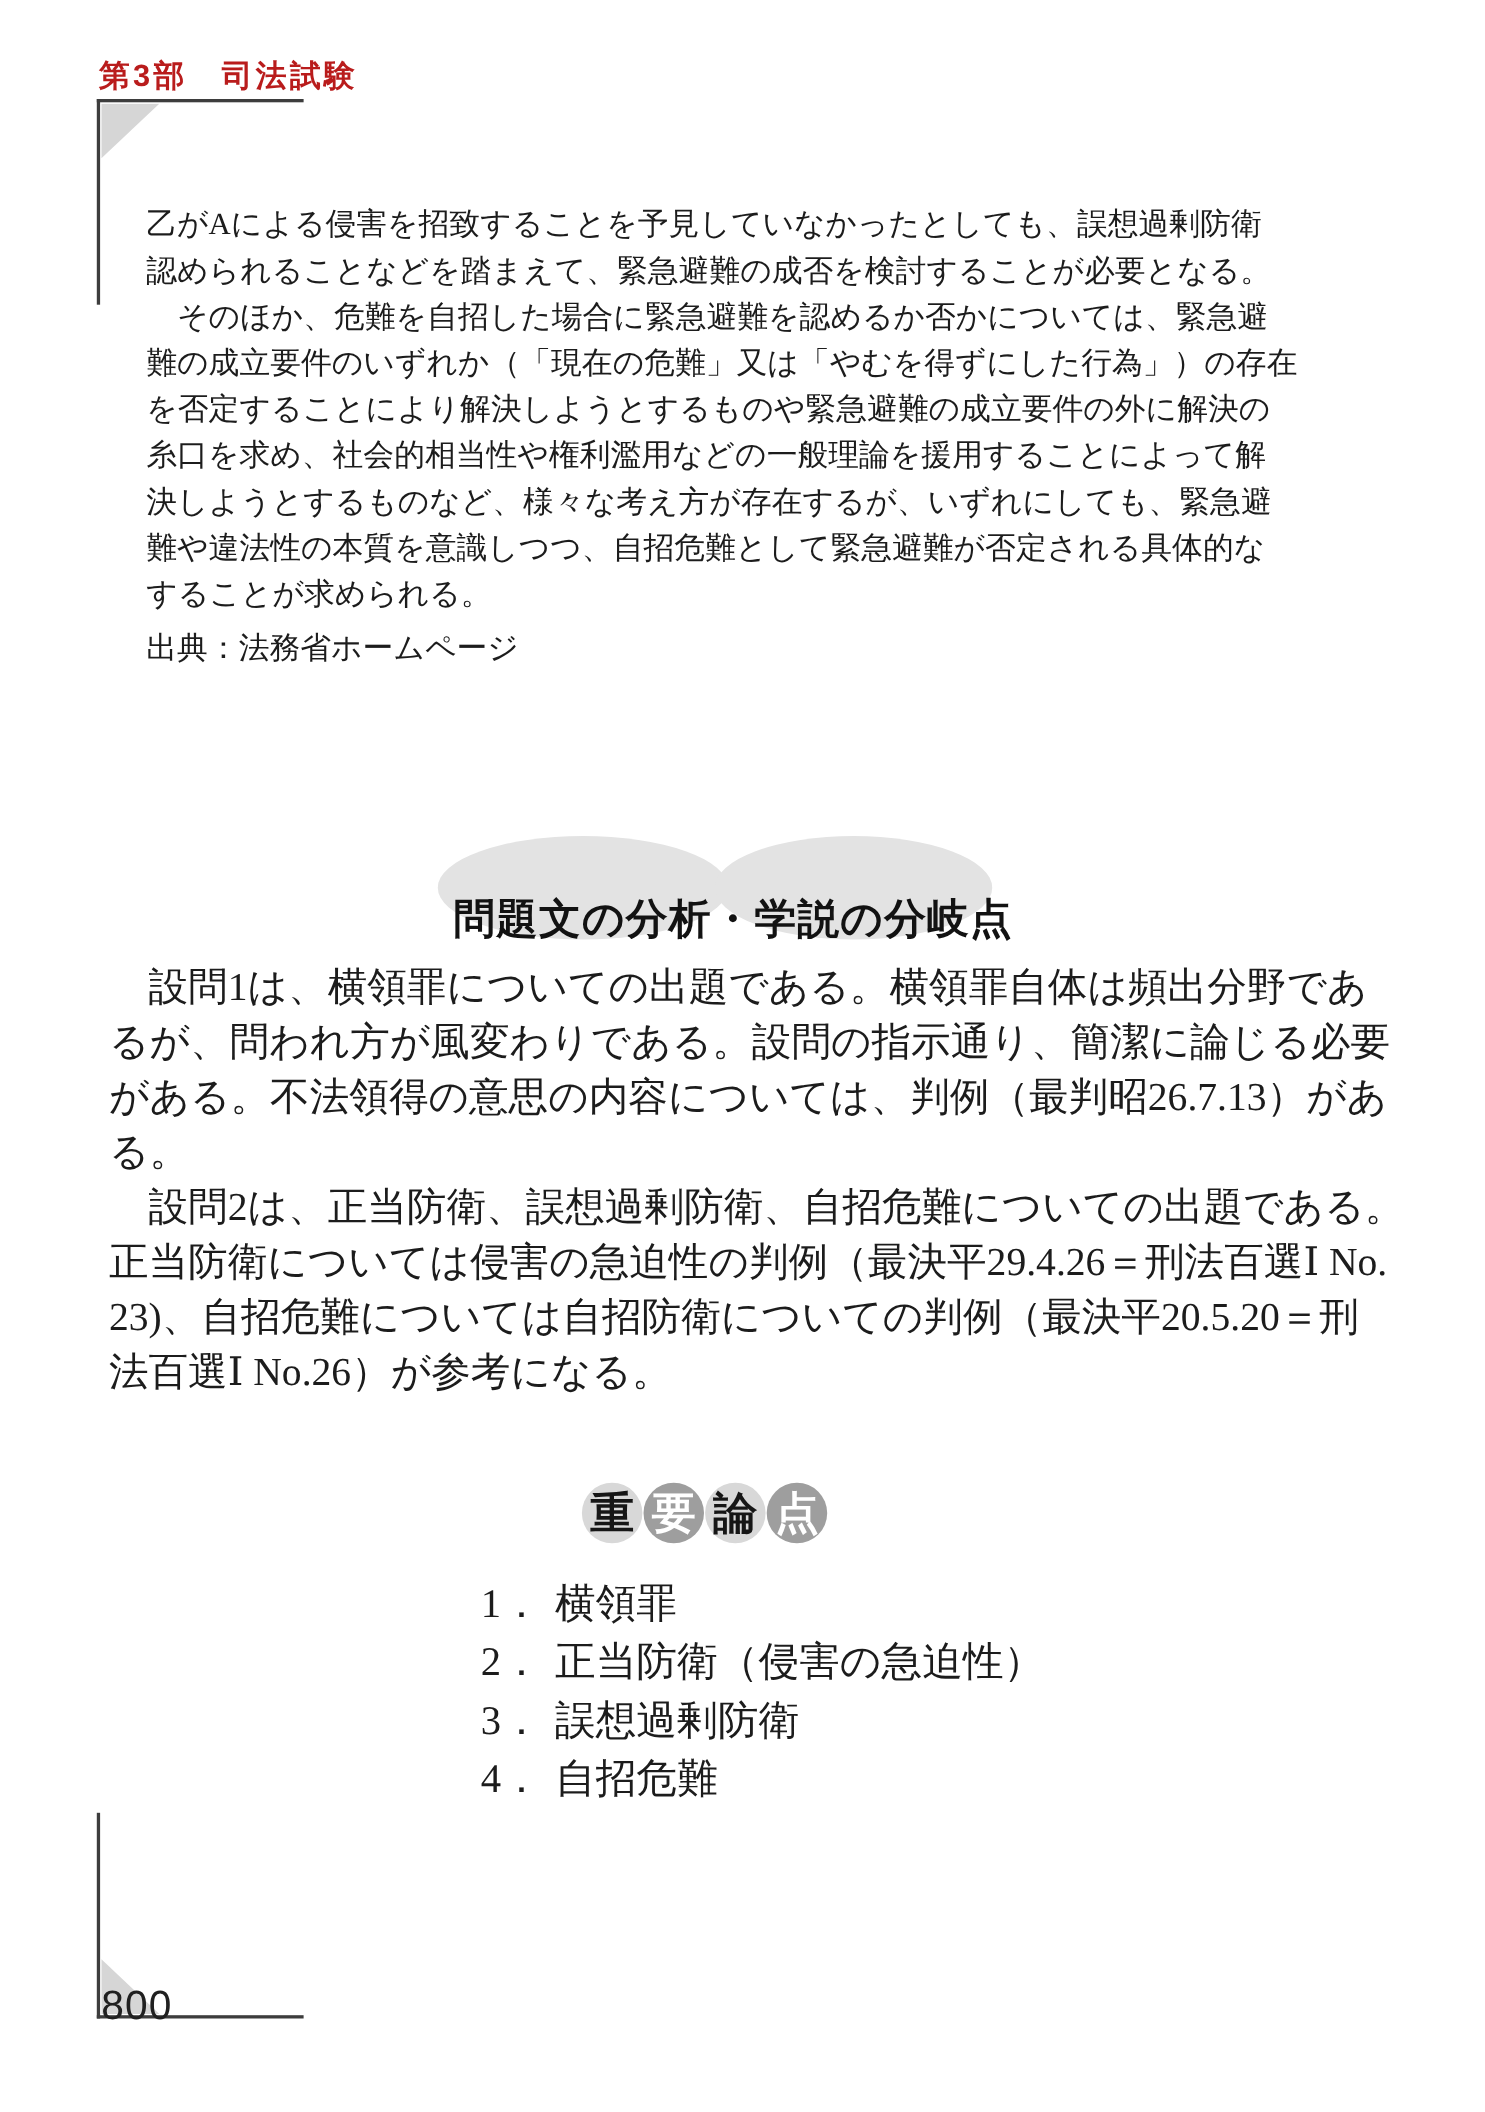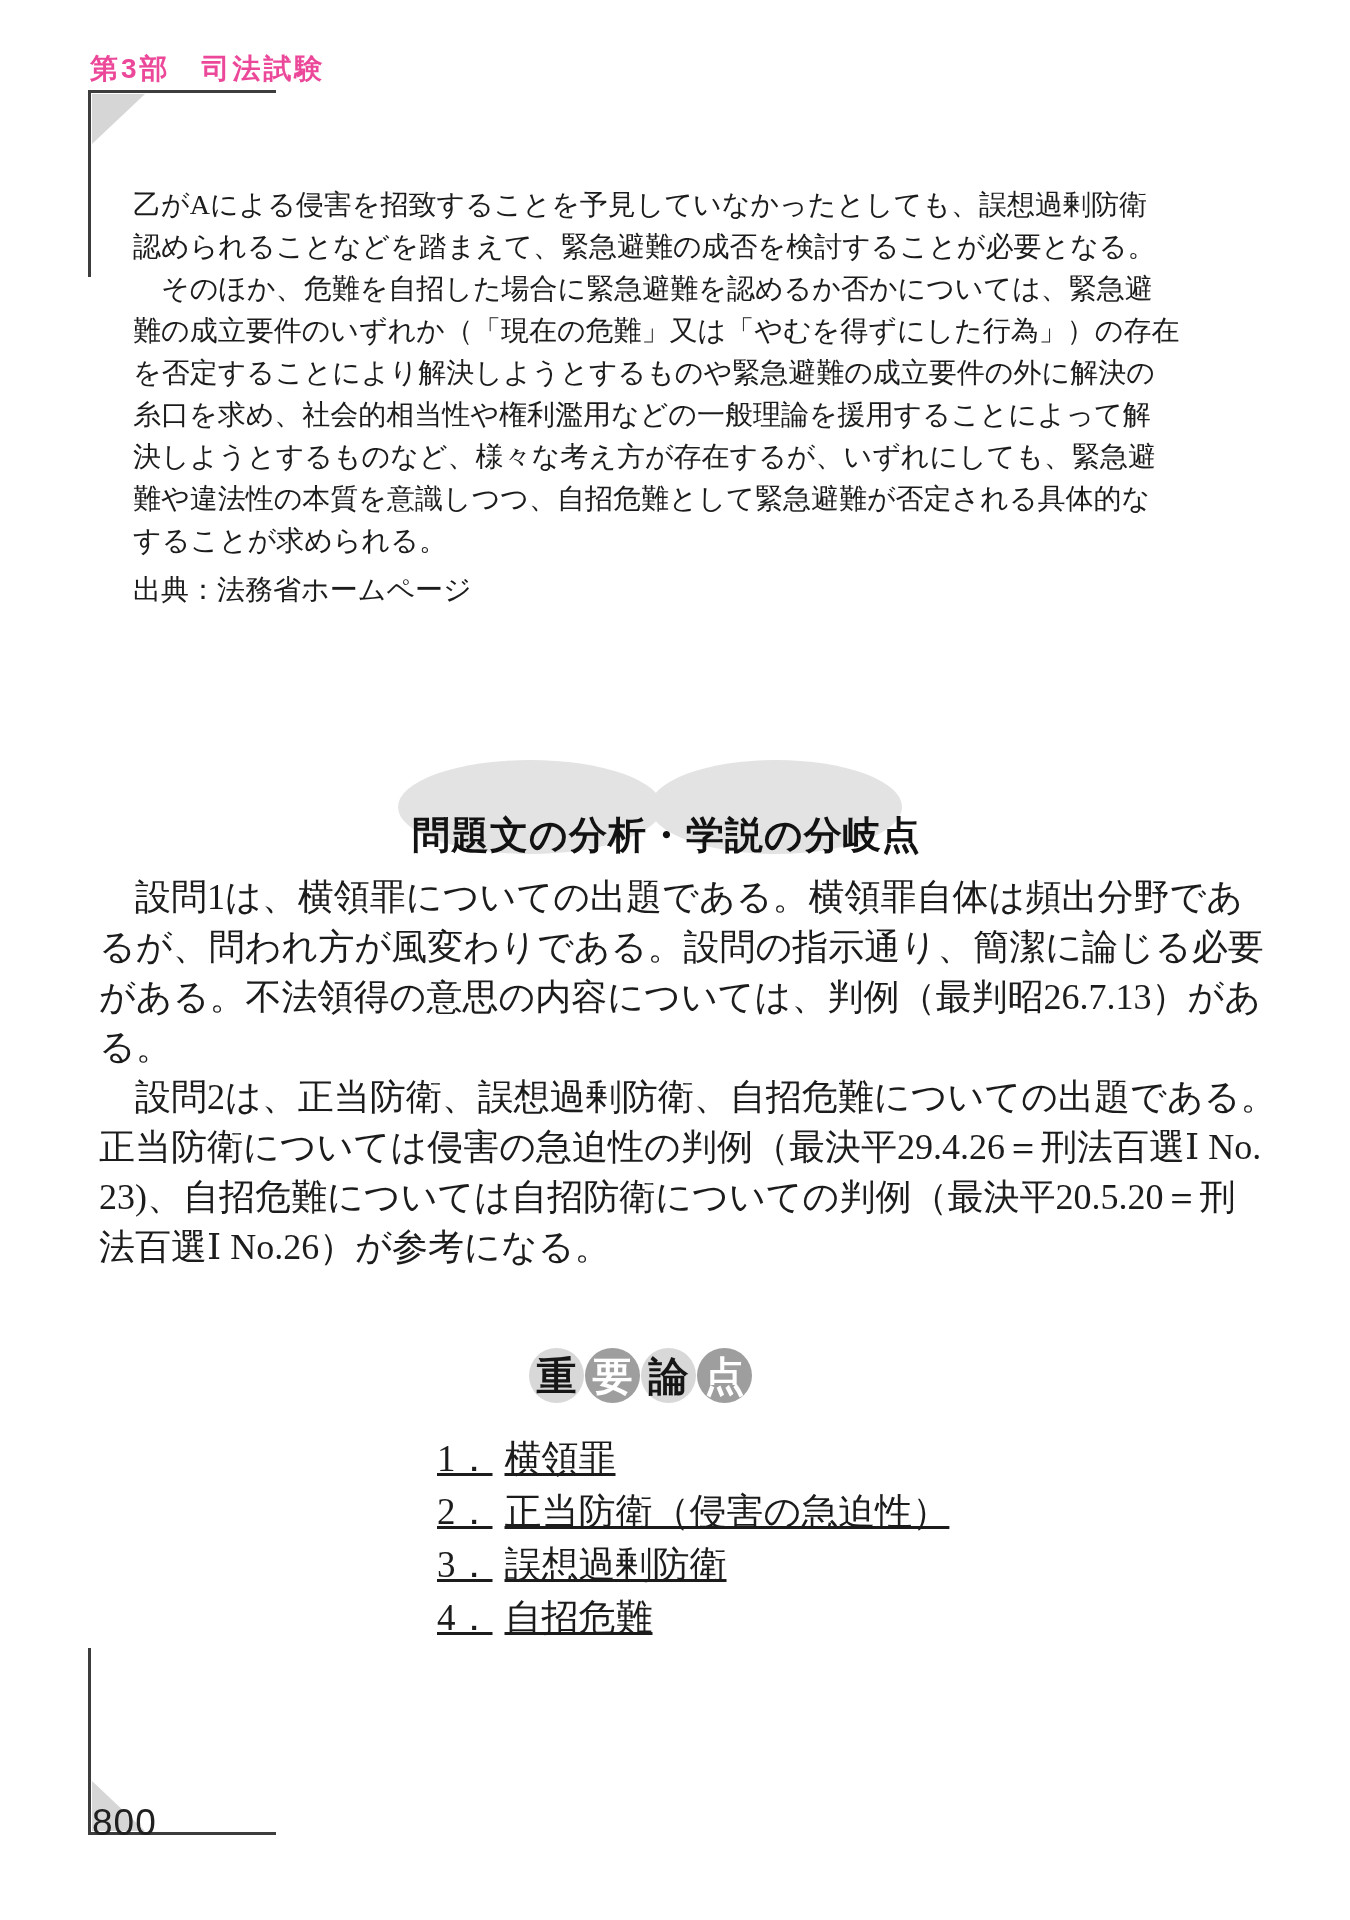--- a/index.html
+++ b/index.html
@@ -15,21 +15,21 @@
   .rule-top-h { left:88px; top:90px;  width:188px; height:3px; }
   .rule-top-v { left:88px; top:90px;  width:3px;  height:187px; }
   .rule-bot-v { left:88px; top:1648px; width:3px; height:187px; }
   .rule-bot-h { left:88px; top:1832px; width:188px; height:3px; }
   .tri { position:absolute; background:#d6d6d6; width:53px; height:50px; }
   .tri-top { left:92px; top:94px;   clip-path:polygon(0 0,100% 0,0 100%); }
   .tri-bot { left:92px; top:1781px; clip-path:polygon(0 0,0 100%,100% 100%); }
 
   .part-header {
     position:absolute; left:90px; top:50px;
-    font-size:28px; font-weight:bold; letter-spacing:3px; color:#ec4899;
+    font-size:28px; font-weight:bold; letter-spacing:3px; color:#b91c1c;
   }
 
   
   .excerpt {
     position:absolute; left:133px; top:184px; width:1014px;
     font-size:28px; line-height:42px;
   }
   .excerpt .line { white-space:nowrap; }
   .excerpt .source { margin-top:6px; line-height:44px; }
 
@@ -58,21 +58,21 @@
   .kp-circle {
     width:55px; height:55px; border-radius:50%;
     display:flex; align-items:center; justify-content:center;
     font-family:"Liberation Sans","DejaVu Sans",sans-serif;
     font-weight:bold; font-size:40px; line-height:1;
   }
   .kp-circle.light { background:#d8d8d8; color:#161616; }
   .kp-circle.dark  { background:#9e9e9e; color:#ffffff; }
 
   
-  .kp-list { position:absolute; left:437px; top:1432px; font-size:37px; line-height:53px;text-decoration:underline; }
+  .kp-list { position:absolute; left:437px; top:1432px; font-size:37px; line-height:53px; }
   .kp-item { white-space:nowrap; }
   .kp-num { margin-right:12px; }
 
   .page-number {
     position:absolute; left:92px; top:1802px; z-index:2;
     font-size:37px; color:#202020; letter-spacing:1px;
   }
 </style>
 </head>
 <body>

